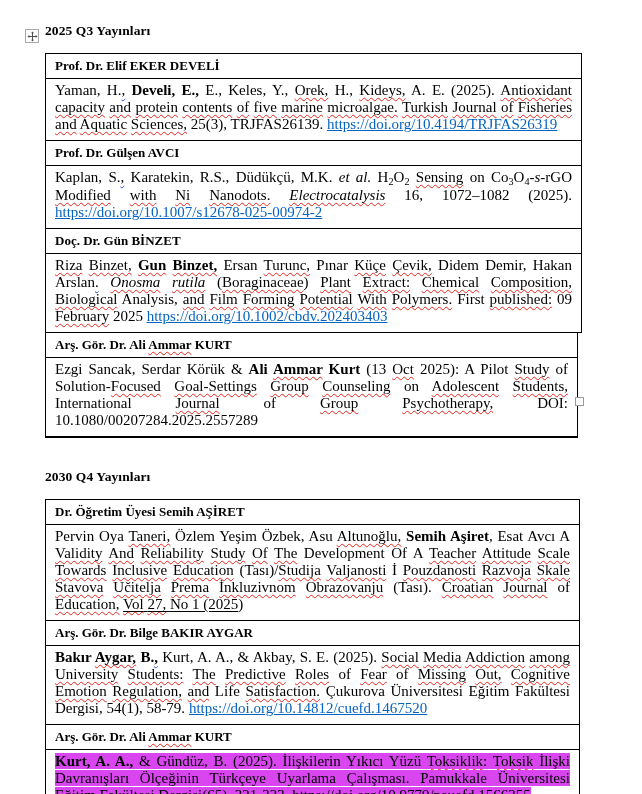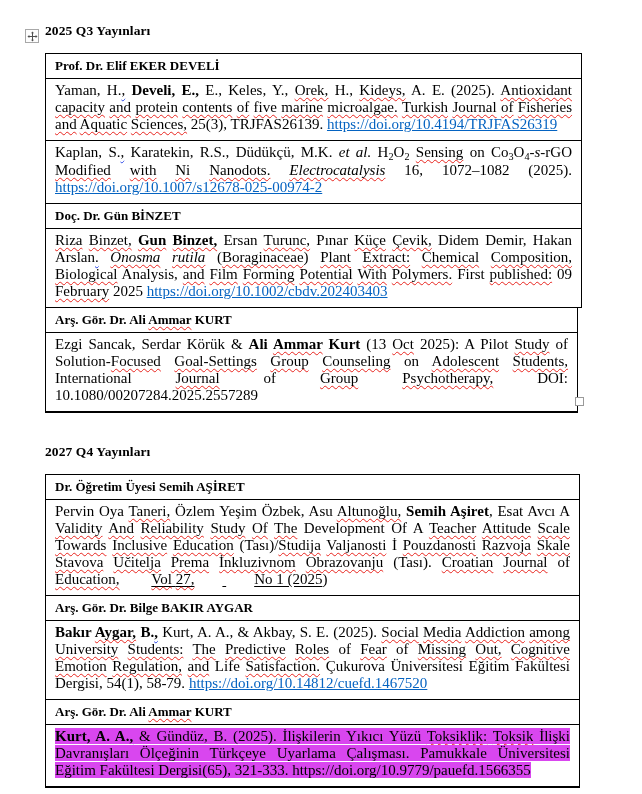--- a/index.html
+++ b/index.html
@@ -20,21 +20,21 @@
   .pubtable .trow { border-bottom: 1px solid #000; }
   .trow p {
     margin: 0; font-size: 15px; line-height: 17px;
     text-align: justify; overflow-wrap: break-word;
   }
   .thead { padding: 3px 9px 4px 9px; }
   .thead p { font-weight: bold; font-size: 13px; text-align: left; }
   .tentry { padding: 3px 9px 7px 9px; }
   .b { font-weight: bold; }
   .i { font-style: italic; }
-  .u { text-decoration: underline; text-underline-offset: 2px; margin-left: 28px; }
+  .u { text-decoration: underline; text-underline-offset: 2px; }
   .sub { font-size: 0.68em; position: relative; top: 0.25em; }
   .hl { background: #d946ef; }
   .sq {
     text-decoration: underline; text-decoration-style: wavy;
     text-decoration-color: #e8251f; text-decoration-thickness: 1px;
     text-underline-offset: 2px; text-decoration-skip-ink: none;
   }
   .bsq {
     text-decoration: underline; text-decoration-style: wavy;
     text-decoration-color: #2a46e8; text-decoration-thickness: 1px;
@@ -68,20 +68,23 @@
 <div class="doc">
   <h2 class="section-heading">2025 Q3 Yayınları</h2>
 
   <div class="pubtable" id="table1-main">
       <div class="trow thead">
         <p><span class="b">Prof. Dr. Elif EKER DEVELİ</span></p>
       </div>
       <div class="trow tentry">
         <p><span>Yaman, H.</span><span class="bsq">,</span><span> </span><span class="b">Develi, E.,</span><span> E., Keles, Y., </span><span><span class="sq">Orek,</span></span><span> H., </span><span><span class="sq">Kideys,</span></span><span> A. E. (2025). </span><span><span class="sq">Antioxidant</span> <span class="sq">capacity</span> <span class="sq">and</span> <span class="sq">protein</span> <span class="sq">contents</span> <span class="sq">of</span> <span class="sq">five</span> <span class="sq">marine</span> <span class="sq">microalgae.</span> <span class="sq">Turkish</span> <span class="sq">Journal</span> <span class="sq">of</span> <span class="sq">Fisheries</span> <span class="sq">and</span> <span class="sq">Aquatic</span> <span class="sq">Sciences,</span></span><span> 25(3), TRJFAS26139. </span><span class="link">https://doi.org/10.4194/TRJFAS26319</span></p>
       </div>
+      <div class="trow thead">
+        <p><span class="b">Prof. Dr. Gülşen AVCI</span></p>
+      </div>
       <div class="trow tentry">
         <p><span>Kaplan, S.</span><span class="bsq">,</span><span> Karatekin, R.S., Düdükçü, M.K. </span><span class="i">et al.</span><span> H</span><span class="sub">2</span><span>O</span><span class="sub">2</span><span> </span><span><span class="sq">Sensing</span></span><span> on Co</span><span class="sub">3</span><span>O</span><span class="sub">4</span><span>-</span><span class="i">s</span><span>-rGO </span><span><span class="sq">Modified</span> <span class="sq">with</span> <span class="sq">Ni</span> <span class="sq">Nanodots.</span></span><span> </span><span class="i"><span class="sq">Electrocatalysis</span></span><span> 16, 1072–1082 (2025). </span><span class="link">https://doi.org/10.1007/s12678-025-00974-2</span></p>
       </div>
       <div class="trow thead">
         <p><span class="b">Doç. Dr. Gün BİNZET</span></p>
       </div>
       <div class="trow tentry">
         <p><span><span class="sq">Riza</span> <span class="sq">Binzet,</span></span><span> </span><span class="b"><span class="sq">Gun</span> <span class="sq">Binzet,</span></span><span> Ersan </span><span><span class="sq">Turunc,</span></span><span> Pınar </span><span><span class="sq">Küçe</span> <span class="sq">Çevik,</span></span><span> Didem Demir, Hakan Arslan</span><span class="bsq">.</span><span> </span><span class="i"><span class="sq">Onosma</span> <span class="sq">rutila</span></span><span> (</span><span><span class="sq">Boraginaceae</span></span><span>) </span><span><span class="sq">Plant</span> <span class="sq">Extract:</span> <span class="sq">Chemical</span> <span class="sq">Composition,</span> <span class="sq">Biological</span></span><span> Analysis, </span><span><span class="sq">and</span> <span class="sq">Film</span> <span class="sq">Forming</span> <span class="sq">Potential</span> <span class="sq">With</span> <span class="sq">Polymers.</span></span><span> First </span><span><span class="sq">published:</span></span><span> 09 </span><span><span class="sq">February</span></span><span> 2025 </span><span class="link">https://doi.org/10.1002/cbdv.202403403</span></p>
       </div>
     </div>
@@ -89,21 +92,21 @@
       <div class="trow thead">
         <p><span class="b">Arş. Gör. Dr. Ali </span><span class="b"><span class="sq">Ammar</span></span><span class="b"> KURT</span></p>
       </div>
       <div class="trow tentry">
         <p><span>Ezgi Sancak, Serdar Körük &amp; </span><span class="b">Ali </span><span class="b"><span class="sq">Ammar</span></span><span class="b"> Kurt</span><span> (13 </span><span><span class="sq">Oct</span></span><span> 2025): A Pilot </span><span><span class="sq">Study</span></span><span> of Solution-</span><span><span class="sq">Focused</span> <span class="sq">Goal-Settings</span> <span class="sq">Group</span> <span class="sq">Counseling</span></span><span> on </span><span><span class="sq">Adolescent</span> <span class="sq">Students,</span></span><span> International </span><span><span class="sq">Journal</span></span><span> of </span><span><span class="sq">Group</span> <span class="sq">Psychotherapy,</span></span><span> DOI: 10.1080/00207284.2025.2557289</span></p>
       </div>
     </div>
 
   <div class="spacer-q4"></div>
 
-  <h2 class="section-heading heading-q4">2027 Q4 Yayınları</h2>
+  <h2 class="section-heading heading-q4">2030 Q4 Yayınları</h2>
 
   <div class="pubtable" id="table2">
       <div class="trow thead">
         <p><span class="b">Dr. Öğretim Üyesi Semih AŞİRET</span></p>
       </div>
       <div class="trow tentry">
         <p><span>Pervin Oya </span><span><span class="sq">Taneri,</span></span><span> Özlem Yeşim Özbek, Asu </span><span><span class="sq">Altunoğlu,</span></span><span> </span><span class="b">Semih Aşiret</span><span>, Esat Avcı A </span><span><span class="sq">Validity</span> <span class="sq">And</span> <span class="sq">Reliability</span> <span class="sq">Study</span> <span class="sq">Of</span> <span class="sq">The</span></span><span> Development Of A </span><span><span class="sq">Teacher</span> <span class="sq">Attitude</span> <span class="sq">Scale</span> <span class="sq">Towards</span> <span class="sq">Inclusive</span> <span class="sq">Education</span></span><span> (Tası)/</span><span><span class="sq">Studija</span> <span class="sq">Valjanosti</span></span><span> İ </span><span><span class="sq">Pouzdanosti</span> <span class="sq">Razvoja</span> <span class="sq">Skale</span> <span class="sq">Stavova</span> <span class="sq">Učitelja</span> <span class="sq">Prema</span> <span class="sq">İnkluzivnom</span> <span class="sq">Obrazovanju</span></span><span> (Tası). </span><span><span class="sq">Croatian</span> <span class="sq">Journal</span></span><span> of </span><span><span class="sq">Education,</span></span><span> </span><span class="u"><span class="sq">Vol</span> <span class="sq">27,</span></span><span class="u"> </span><span class="u">No 1 (2025</span><span>)</span></p>
       </div>
       <div class="trow thead">
         <p><span class="b">Arş. Gör. Dr. Bilge BAKIR AYGAR</span></p>

